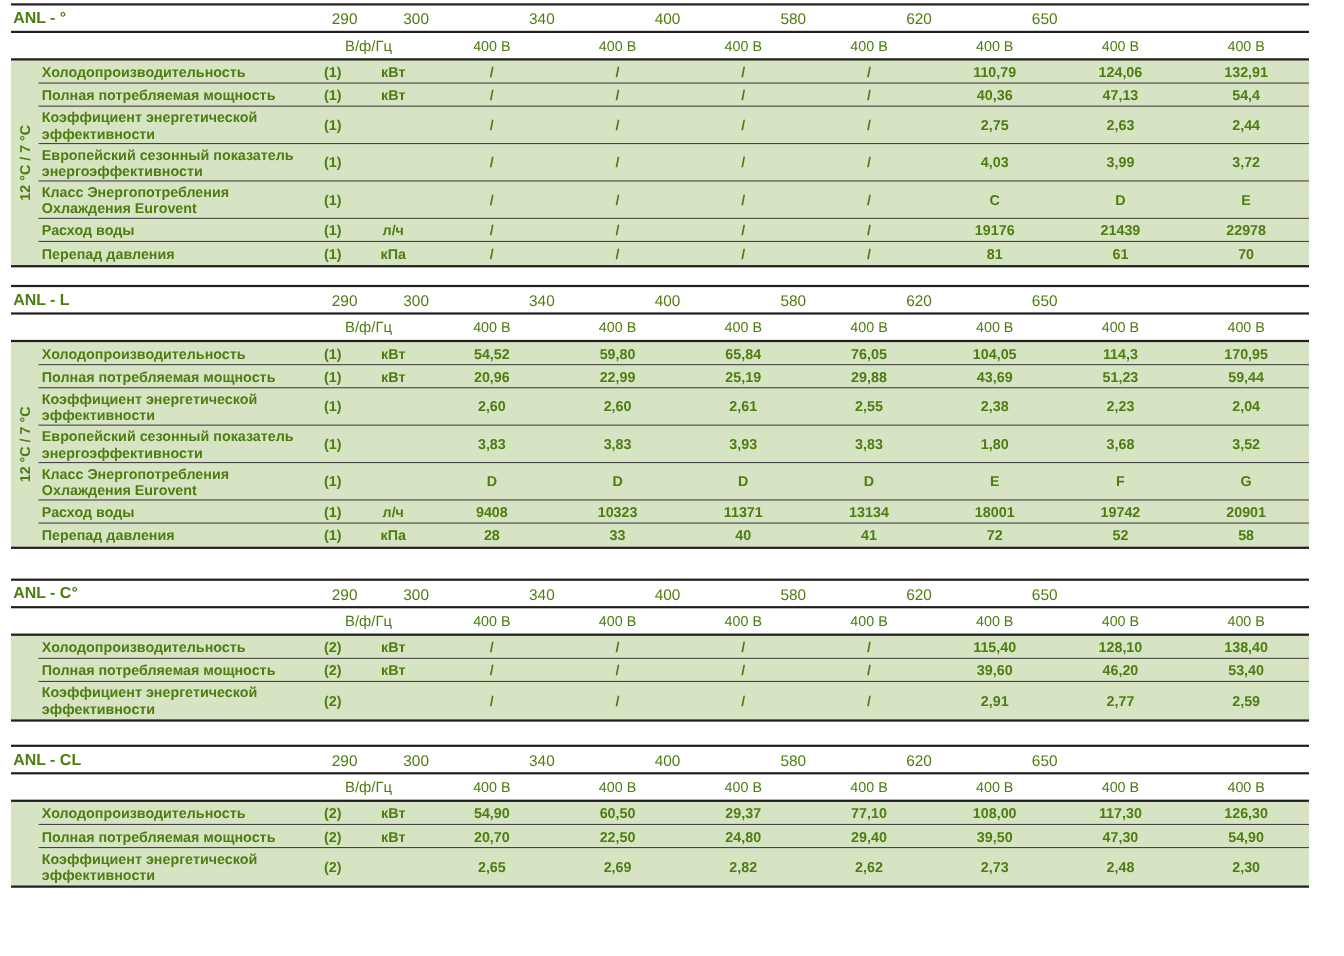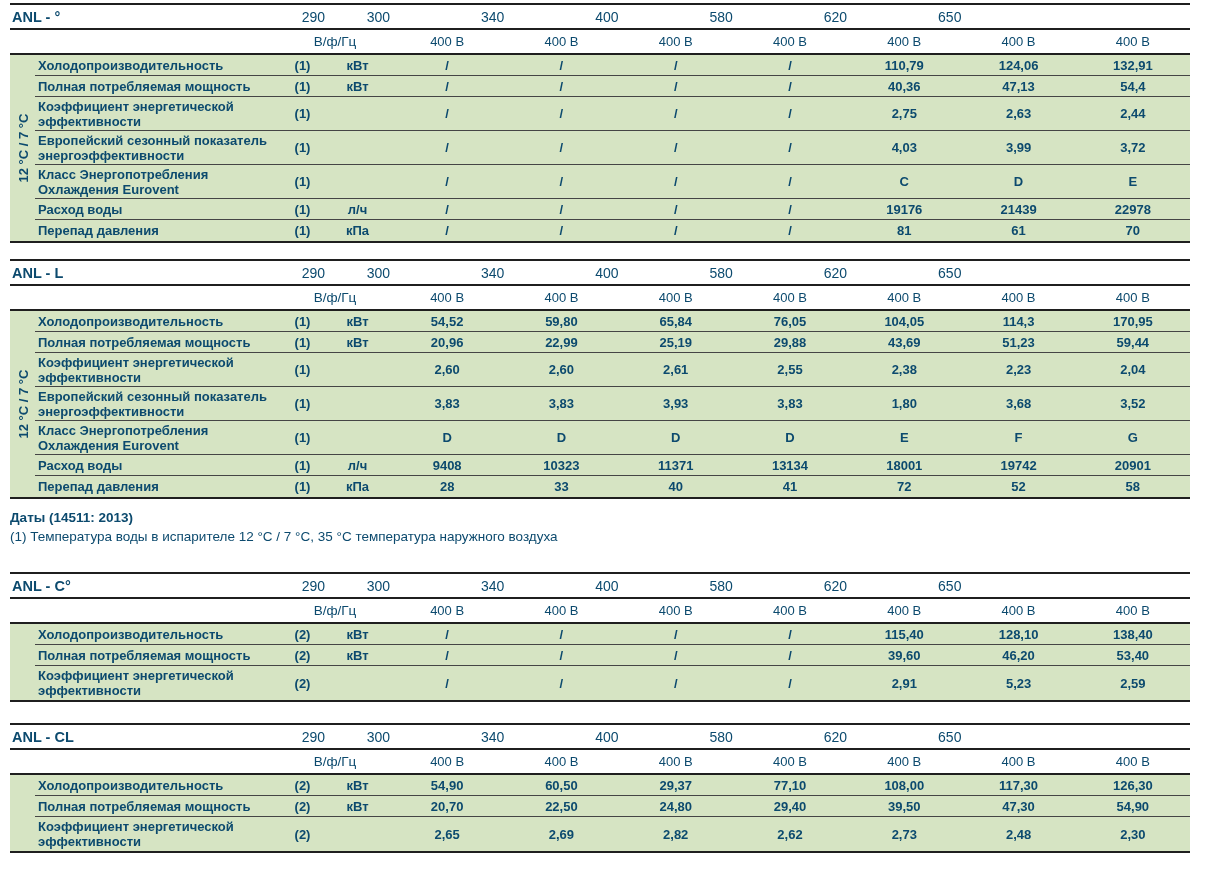--- a/index.html
+++ b/index.html
@@ -1,21 +1,21 @@
 <!DOCTYPE html>
 <html><head>
 <meta charset="utf-8">
 <style>
   * { margin: 0; padding: 0; box-sizing: border-box; }
   html, body { background: #ffffff; }
   .page {
     width: 1222px; height: 869px;
     background: #ffffff;
     font-family: "Liberation Sans", "DejaVu Sans", sans-serif;
-    color: #0c4a6e;
+    color: #4d7c0f;
     padding: 3px 0 0 10px;
     overflow: hidden;
   }
   .spec-table { width: 1180px; }
   .tbl-1 { margin-top: 0; }
   .tbl-2 { margin-top: 16px; }
   .tbl-3 { margin-top: 27px; }
   .tbl-4 { margin-top: 21px; }
 
   
@@ -281,24 +281,20 @@
             <div class="c-val">40</div>
             <div class="c-val">41</div>
             <div class="c-val">72</div>
             <div class="c-val">52</div>
             <div class="c-val">58</div>
           </div>
         </div>
     </div>
   </div>
 
-  <div class="notes-block">
-    <div class="notes-title">Даты (14511: 2013)</div>
-    <div class="note-line">(1) Температура воды в испарителе 12 °C / 7 °C, 35 °C температура наружного воздуха</div>
-  </div>
 
   <div class="spec-table tbl-3">
     <div class="t-head">
       <div class="t-title">ANL - C°</div>
       <div style="display:contents"><div class="model-cell">290</div><div class="model-cell">300</div><div class="model-cell">340</div><div class="model-cell">400</div><div class="model-cell">580</div><div class="model-cell">620</div><div class="model-cell">650</div></div>
     </div>
     <div class="t-volt">
       <div class="t-unit-header">В/ф/Гц</div>
       <div style="display:contents"><div class="volt-cell">400 В</div><div class="volt-cell">400 В</div><div class="volt-cell">400 В</div><div class="volt-cell">400 В</div><div class="volt-cell">400 В</div><div class="volt-cell">400 В</div><div class="volt-cell">400 В</div></div>
     </div>
@@ -333,21 +329,21 @@
           </div>
           <div class="trow tall">
             <div class="c-label">Коэффициент энергетической эффективности</div>
             <div class="c-note">(2)</div>
             <div class="c-unit"></div>
             <div class="c-val">/</div>
             <div class="c-val">/</div>
             <div class="c-val">/</div>
             <div class="c-val">/</div>
             <div class="c-val">2,91</div>
-            <div class="c-val">5,23</div>
+            <div class="c-val">2,77</div>
             <div class="c-val">2,59</div>
           </div>
         </div>
     </div>
   </div>
 
   <div class="spec-table tbl-4">
     <div class="t-head">
       <div class="t-title">ANL - CL</div>
       <div style="display:contents"><div class="model-cell">290</div><div class="model-cell">300</div><div class="model-cell">340</div><div class="model-cell">400</div><div class="model-cell">580</div><div class="model-cell">620</div><div class="model-cell">650</div></div>

